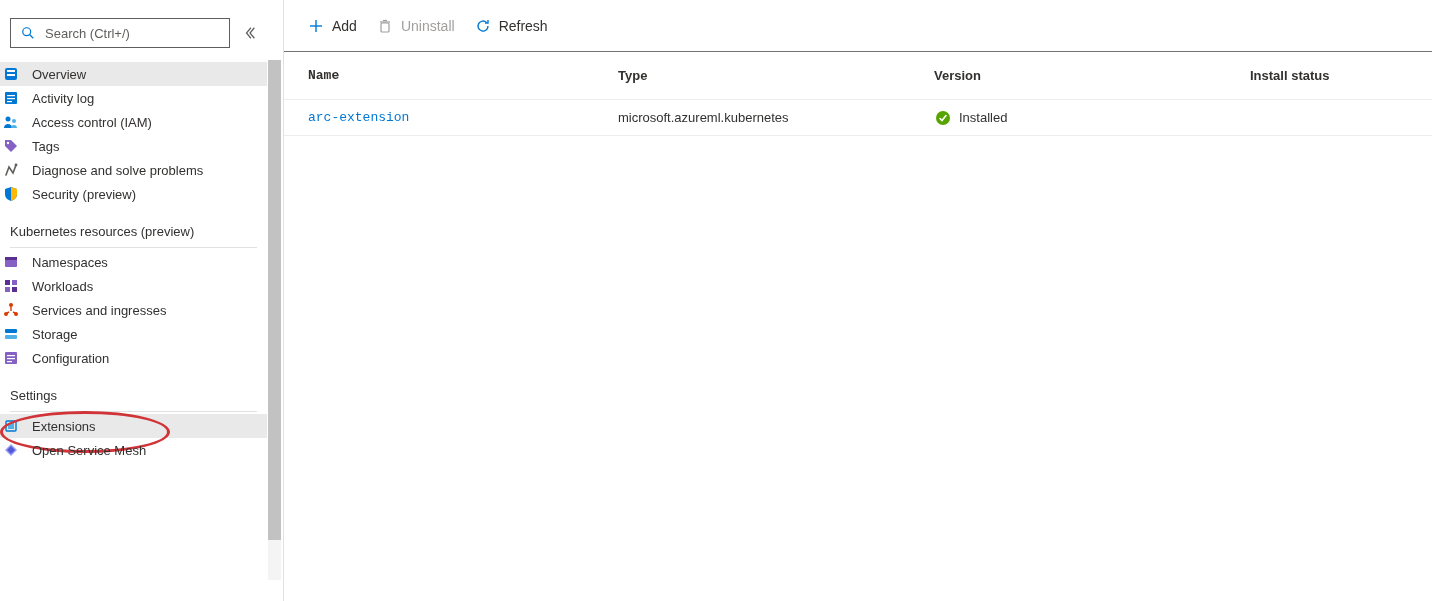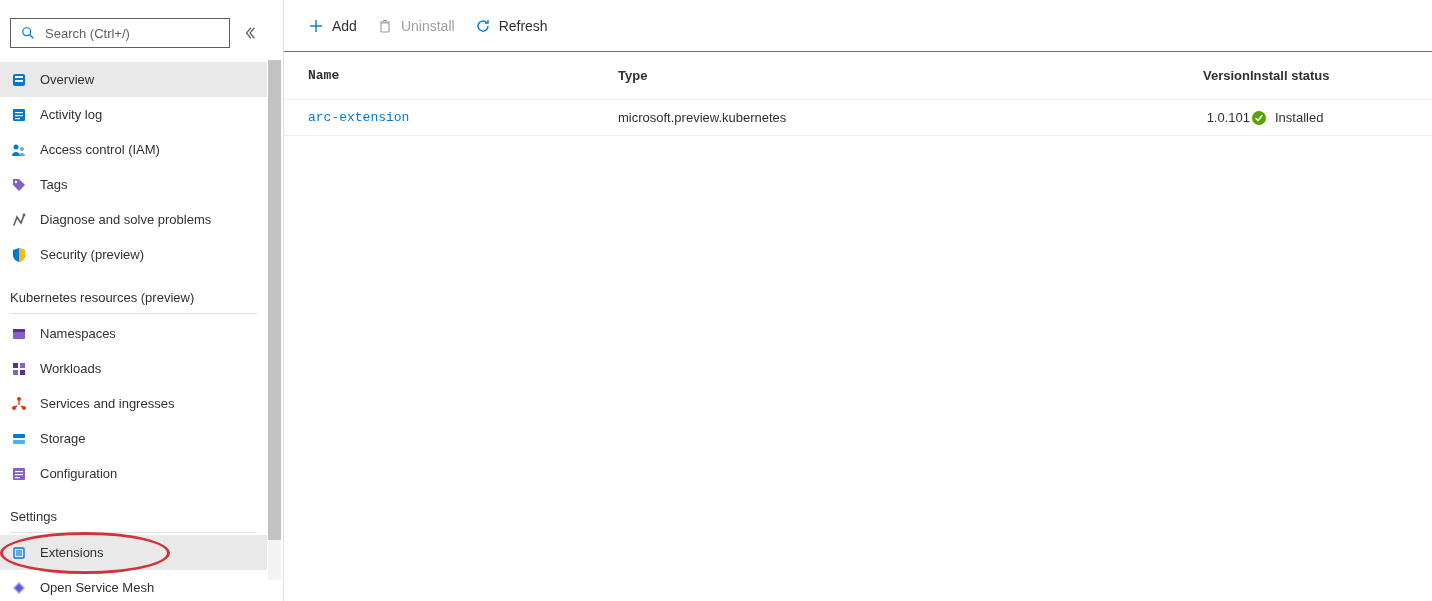--- a/index.html
+++ b/index.html
@@ -72,22 +72,22 @@
     width:20px;
     height:20px;
     display:flex;
     align-items:center;
     justify-content:center;
     cursor:pointer;
   }
   .nav-item {
     display:flex;
     align-items:center;
-    height:35px;
-    padding:0 10px;
+    height:24px;
+    padding:0 2px;
     gap:12px;
     cursor:pointer;
     color:#323130;
     position:relative;
   }
   .nav-item.selected { background:#e9e9e9; }
   .nav-icon {
     width:18px;
     height:18px;
     display:flex;
@@ -148,21 +148,21 @@
   .thead, .trow {
     display:flex;
     align-items:center;
     padding:0 24px;
     border-bottom:1px solid #ededed;
     height:36px;
   }
   .thead { font-weight:600; height:48px; }
   .col-name { width:310px;font-family:Liberation Mono, monospace; }
   .col-type { width:316px; }
-  .col-version { width:316px;text-align:right; }
+  .col-version { width:316px; }
   .col-status { flex:1; display:flex; align-items:center; gap:8px; }
   .link { color:#0078d4; cursor:pointer; }
   .status-icon {
     width:17px; height:17px;
     display:inline-flex;
     align-items:center;
     justify-content:center;
   }
 
   svg { display:block; }
@@ -367,22 +367,21 @@
 
   <div class="table">
     <div class="thead">
       <div class="col-name">Name</div>
       <div class="col-type">Type</div>
       <div class="col-version">Version</div>
       <div class="col-status">Install status</div>
     </div>
     <div class="trow">
       <div class="col-name"><span class="link">arc-extension</span></div>
-      <div class="col-type">microsoft.preview.kubernetes</div>
-      <div class="col-version">1.0.101</div>
+      <div class="col-type">microsoft.azureml.kubernetes</div>
       <div class="col-status">
         <span class="status-icon">
           <svg width="16" height="16" viewBox="0 0 16 16">
               <circle cx="8" cy="8" r="7" fill="#57a300"></circle>
               <path d="M5 8.5l2 2 4-5" fill="none" stroke="#fff" stroke-width="1.6" stroke-linecap="round"></path>
             </svg>
         </span>
         <span>Installed</span>
       </div>
     </div>

